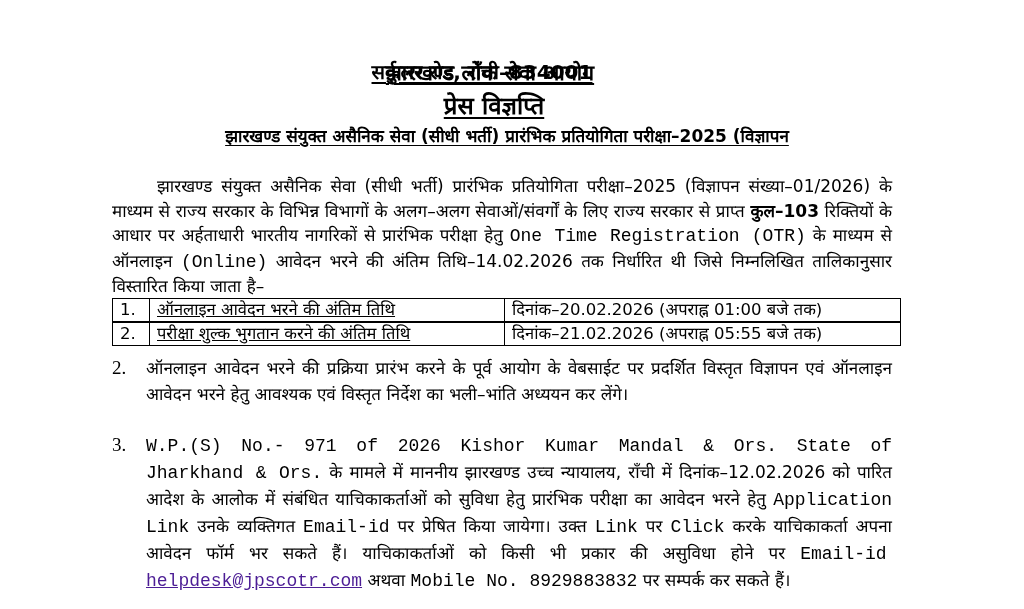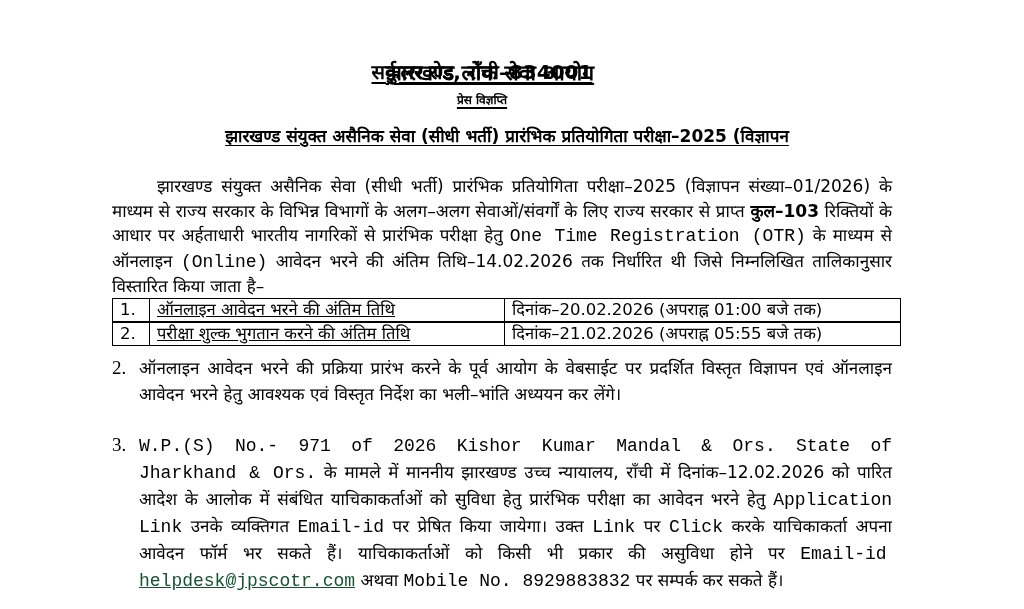--- a/index.html
+++ b/index.html
@@ -39,23 +39,23 @@
       margin-top: 33px;
     }
     .address {
       position: absolute;
       left: 0; width: 740px;
       top: 62px;
       font-size: 20px;
     }
     .press {
       position: absolute;
-      left: 0; width: 740px;
+      left: 12px; width: 740px;
       top: 94px;
-      font-size: 12px;
+      font-size: 24px;
     }
     .subject {
       position: absolute;
       left: 10px;
       width: 770px;
       top: 124px;
       font-size: 17px;
       font-weight: bold;
       text-align: center;
       line-height: 24px;
@@ -106,28 +106,28 @@
       line-height: 26px;
     }
     .item .num {
       position: absolute;
       left: 0;
       top: 0;
       font-family: "Liberation Serif", "DejaVu Serif", serif;
       font-size: 19px;
     }
     .item .body {
-      margin-left: 27px;
+      margin-left: 34px;
       text-align: justify;
     }
     .item2 { top: 355px; }
     .item3 { top: 432px; }
     .link {
       text-decoration: underline;
-      color: #14532d;
+      color: #4c1d95;
       cursor: pointer;
     }
   </style>
 </head>
 <body>
 
 <div class="page">
 
   <div class="hdr title">
     <span>झारखण्ड लोक सेवा आयोग</span>

